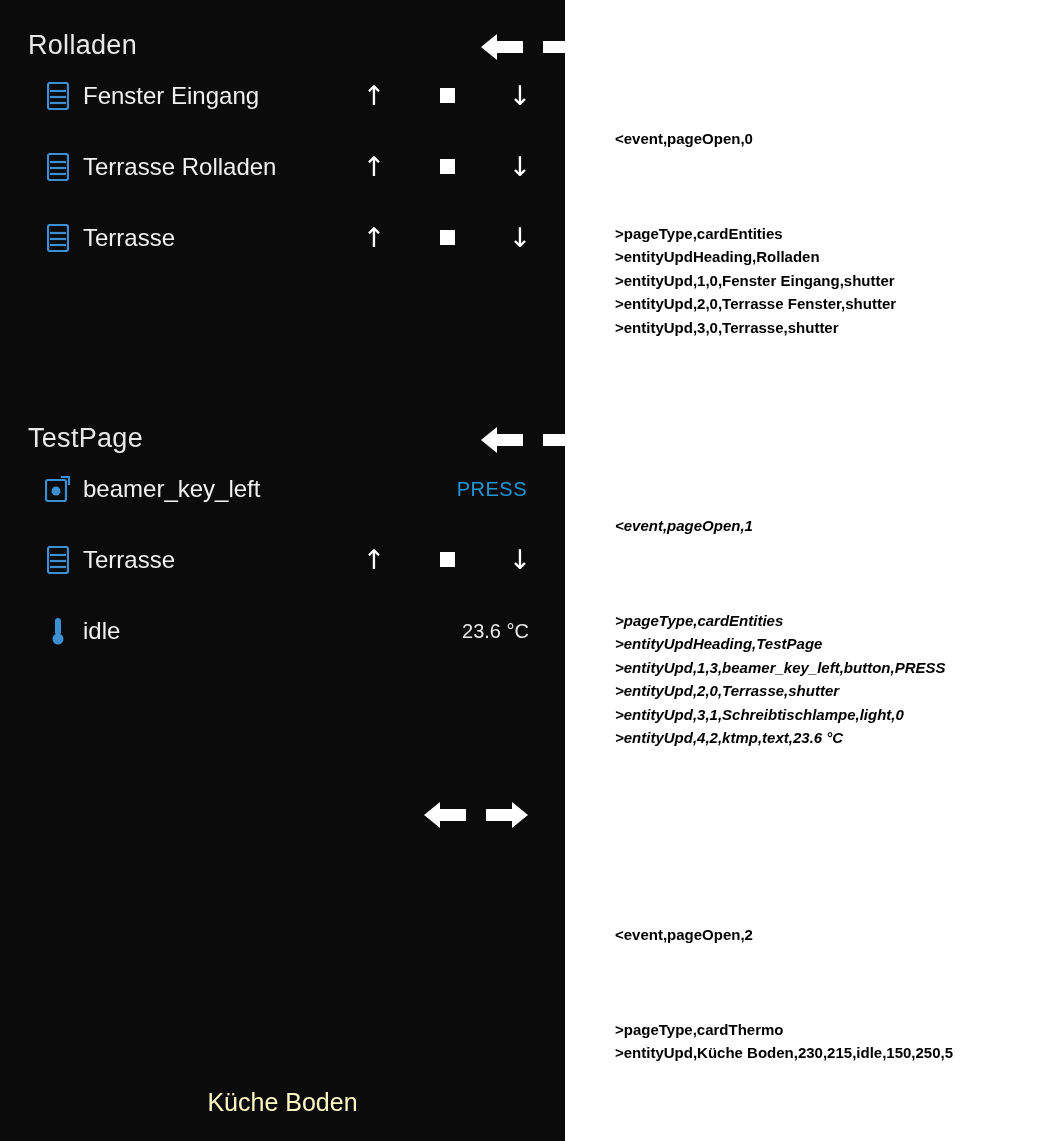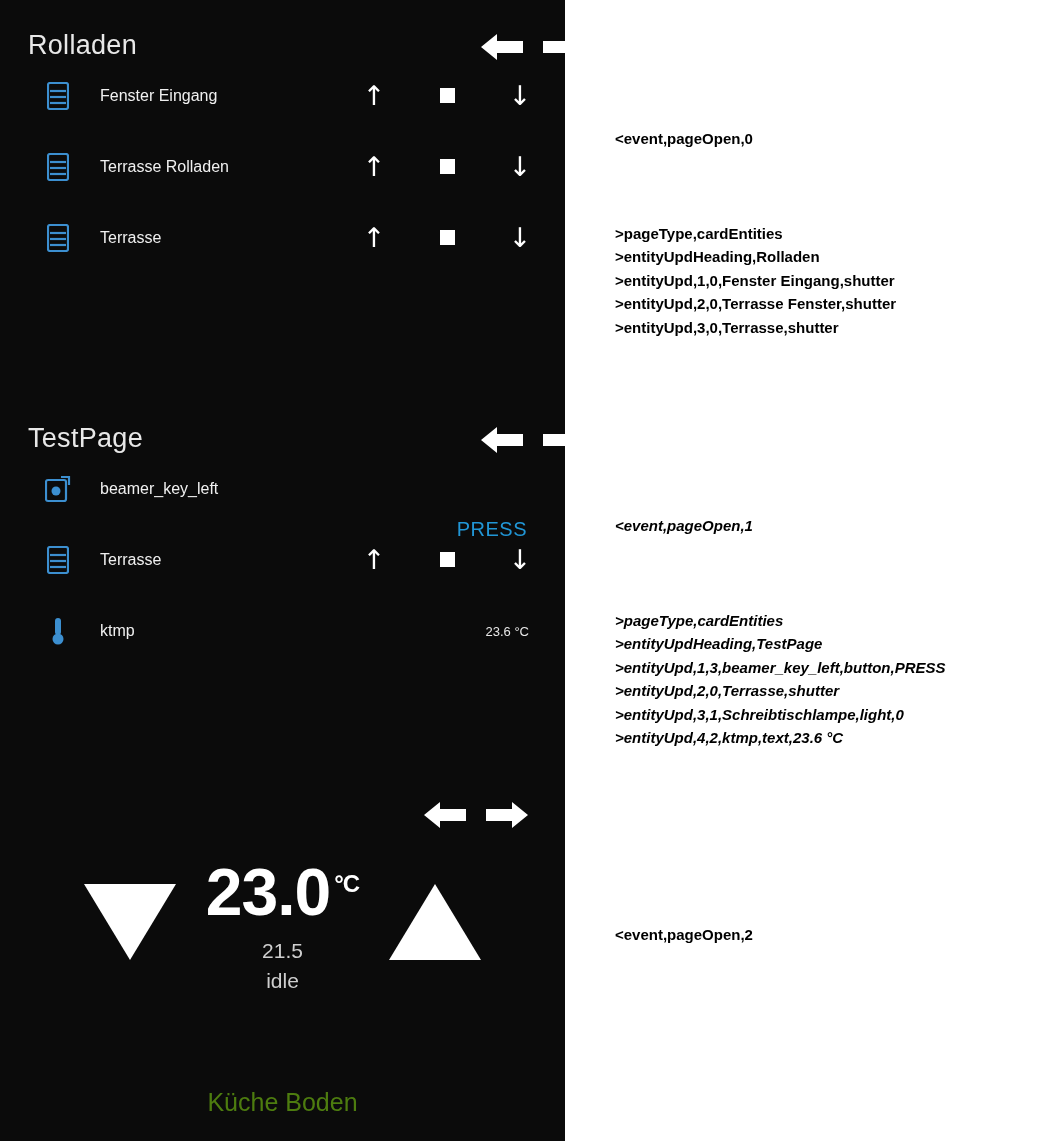--- a/index.html
+++ b/index.html
@@ -80,24 +80,24 @@
     top: 50%;
     transform: translateY(-50%);
     width: 32px;
     height: 34px;
     display: flex;
     align-items: center;
     justify-content: center;
   }
   .row-label {
     position: absolute;
-    left: 100px;
-    top: 50%;
-    transform: translateY(-50%);
-    font-size: 16px;
+    left: 83px;
+    top: 50%;
+    transform: translateY(-50%);
+    font-size: 24px;
     color: #f0f0f0;
   }
   .shutter-controls {
     position: absolute;
     right: 26px;
     top: 50%;
     transform: translateY(-50%);
     width: 185px;
     height: 34px;
   }
@@ -127,28 +127,27 @@
   }
   .press-label {
     position: absolute;
     right: 38px;
     top: 50%;
     transform: translateY(-50%);
     font-size: 20px;
     color: #2196d6;
     letter-spacing: 0.5px;
     cursor: pointer;
-    margin-top: 40px;
   }
   .value-label {
     position: absolute;
     right: 36px;
     top: 50%;
     transform: translateY(-50%);
-    font-size: 13px;
+    font-size: 20px;
     color: #e8e8e8;
   }
   .toggle {
     position: absolute;
     right: 28px;
     top: 50%;
     transform: translateY(-50%);
     width: 62px;
     height: 29px;
     border-radius: 15px;
@@ -231,21 +230,21 @@
     font-size: 21px;
     color: #cfcfcf;
   }
   .thermo-name {
     position: absolute;
     left: 0;
     right: 0;
     bottom: 24px;
     text-align: center;
     font-size: 25px;
-    color: #4d7c0f;
+    color: #fef9c3;
   }
 
   
   .ann-block {
     position: absolute;
     left: 50px;
     font-size: 15px;
     color: #000000;
     font-weight: bold;
     line-height: 23.5px;
@@ -399,46 +398,39 @@
     </div>
 
 
     <div class="row">
       <div class="row-icon">
         <svg width="16" height="30" viewBox="0 0 16 30">
           <rect x="5" y="2" width="6" height="17" rx="3" fill="#3c8fd0"></rect>
           <circle cx="8" cy="23" r="5.5" fill="#3c8fd0"></circle>
         </svg>
       </div>
-      <div class="row-label">ktmp</div>
+      <div class="row-label">idle</div>
       <div class="value-label">23.6 °C</div>
     </div>
   </div>
 
   <div class="thermo" style="top:768px; height:373px;">
     <div class="card-header">
       <div class="nav-arrows">
         <div class="arrow left">
           <svg width="48" height="38" viewBox="0 0 48 38">
             <path d="M3 19 L19 6 L19 13 L45 13 L45 25 L19 25 L19 32 Z" fill="#ffffff"></path>
           </svg>
         </div>
         <div class="arrow right">
           <svg width="48" height="38" viewBox="0 0 48 38">
             <path d="M45 19 L29 6 L29 13 L3 13 L3 25 L29 25 L29 32 Z" fill="#ffffff"></path>
           </svg>
         </div>
       </div>
-    </div>
-    <div class="thermo-body">
-      <div class="tri tri-down"></div>
-      <div class="tri tri-up"></div>
-      <div class="temp-big"><span>23.0</span><span class="temp-unit">°C</span></div>
-      <div class="temp-target">21.5</div>
-      <div class="temp-state">idle</div>
     </div>
     <div class="thermo-name">Küche Boden</div>
   </div>
 
 </div>
 
 <div class="annotations">
   <div class="ann-block" style="top:80px;">
     <div class="ann-event">&lt;event,pageOpen,0</div>
     <div class="ann-lines">&gt;pageType,cardEntities
@@ -451,14 +443,16 @@
     <div class="ann-event">&lt;event,pageOpen,1</div>
     <div class="ann-lines">&gt;pageType,cardEntities
 &gt;entityUpdHeading,TestPage
 &gt;entityUpd,1,3,beamer_key_left,button,PRESS
 &gt;entityUpd,2,0,Terrasse,shutter
 &gt;entityUpd,3,1,Schreibtischlampe,light,0
 &gt;entityUpd,4,2,ktmp,text,23.6 °C</div>
   </div>
   <div class="ann-block" style="top:876px;">
     <div class="ann-event">&lt;event,pageOpen,2</div>
+    <div class="ann-lines">&gt;pageType,cardThermo
+&gt;entityUpd,Küche Boden,230,215,idle,150,250,5</div>
   </div>
 </div>
 
 </body></html>

